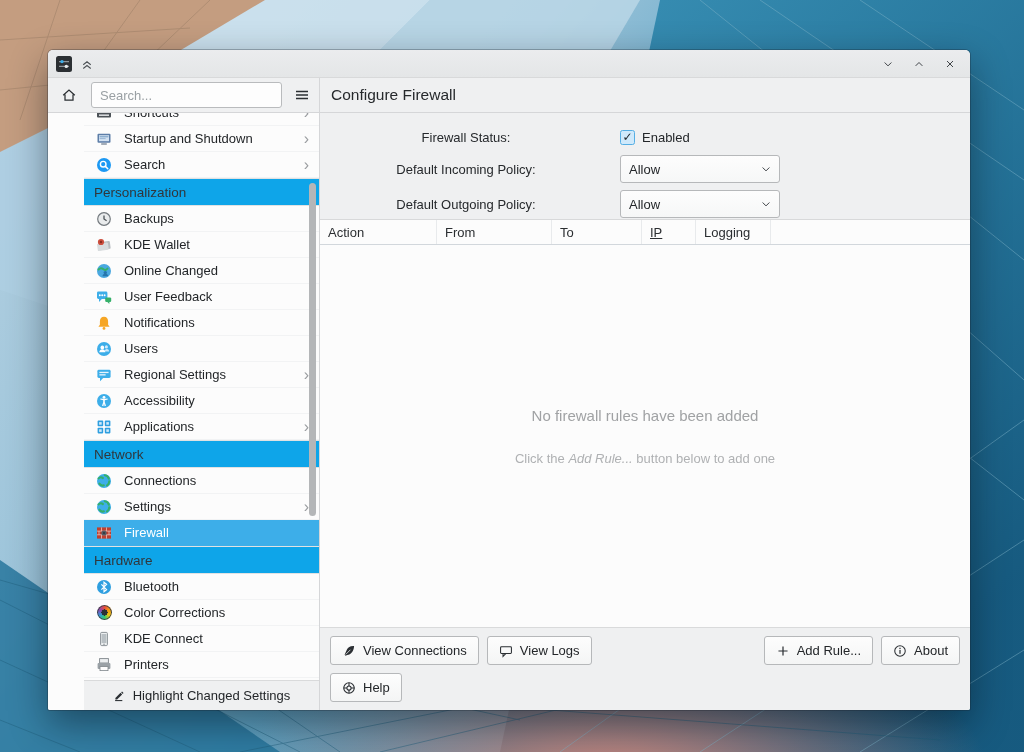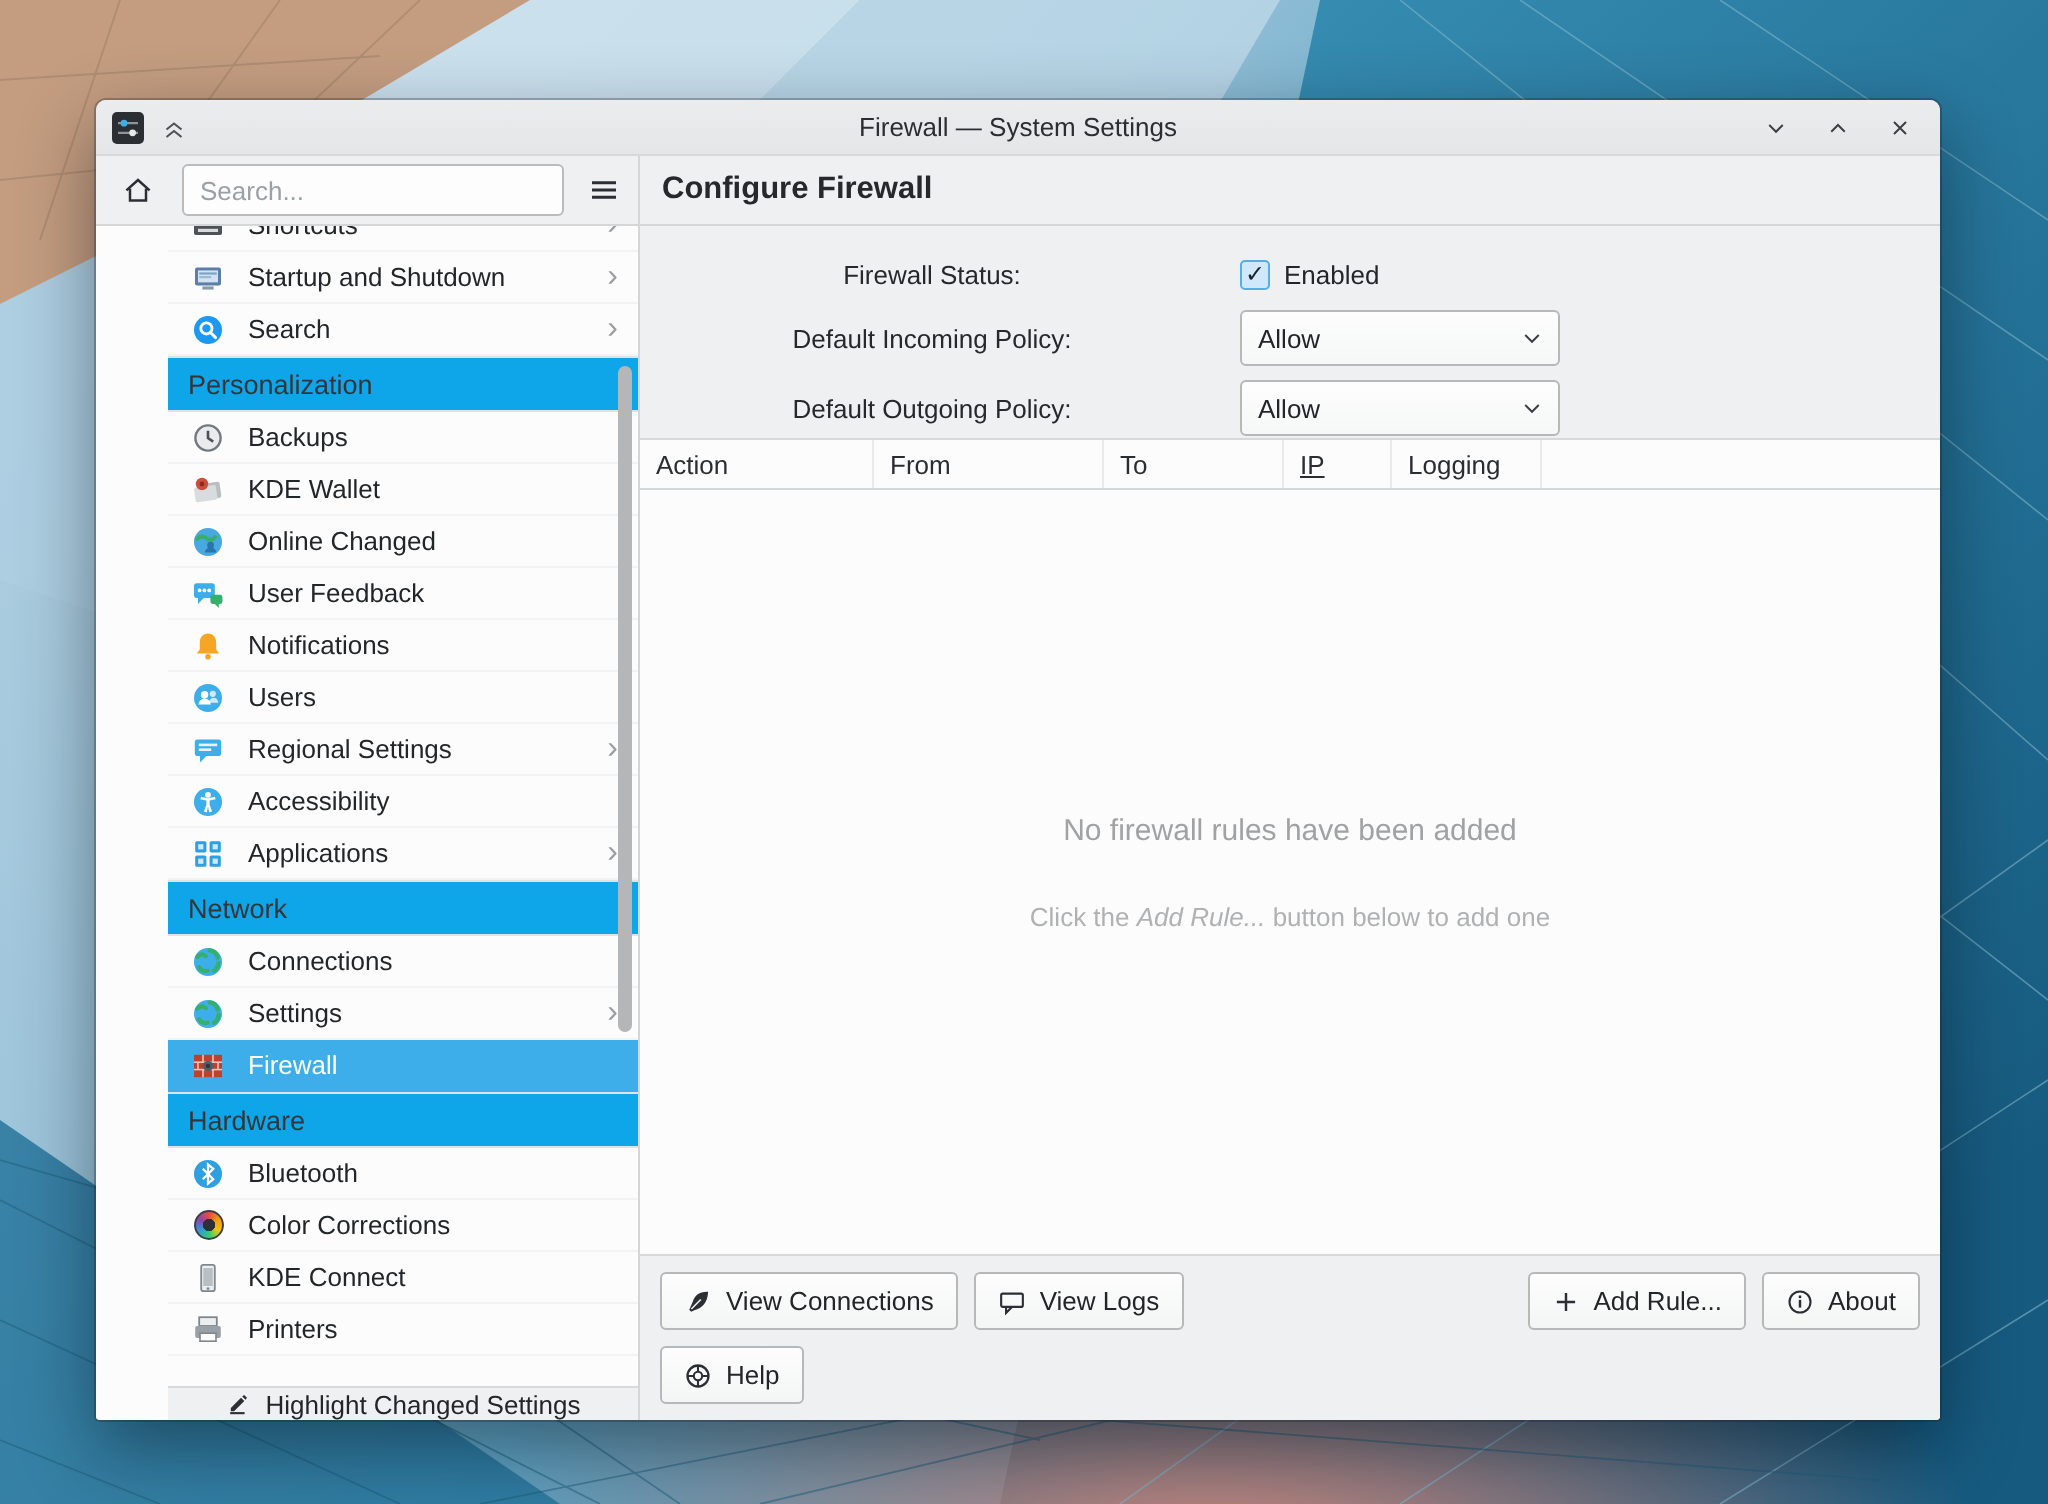--- a/index.html
+++ b/index.html
@@ -25,39 +25,39 @@
 
   
   .toolbar { height:35px; display:flex; flex:0 0 auto; background:#eff0f1; border-bottom:1px solid #d5d6d8; }
   .toolbar-left { width:272px; display:flex; align-items:center; padding:0 9px; border-right:1px solid #d5d6d8; }
   .home-btn { width:24px; height:24px; display:flex; align-items:center; justify-content:center; border-radius:3px; }
   .search-wrap { flex:1; margin:0 12px 0 10px; }
   .search-input { width:100%; height:26px; border:1px solid #b9bbbd; border-radius:3px; background:#fdfdfd;
     padding:0 8px; font-size:13px; font-family:inherit; color:#232629; outline:none; }
   .search-input::placeholder { color:#9aa0a4; }
   .toolbar-right { flex:1; display:flex; align-items:center; padding-left:11px; }
-  .page-title { font-size:15.5px; font-weight:700; color:#26292c; }
+  .page-title { font-size:15.5px; font-weight:400; color:#26292c; }
 
   
   .body-row { flex:1; display:flex; min-height:0; }
   .sidebar { width:272px; flex:0 0 auto; background:#fcfcfc; border-right:1px solid #d5d6d8;
     display:flex; flex-direction:column; position:relative;padding-left:36px; }
   .side-list { flex:1; overflow:hidden; position:relative; }
   .item { height:26px; display:flex; align-items:center; padding-left:12px; gap:12px;
     border-bottom:1px solid #f2f3f4; cursor:pointer; }
   .item .lab { flex:1; font-size:13px; }
   .item .chev { color:#9b9ea1; font-size:16px; line-height:1; padding-right:10px; }
   .item.clipped { margin-top:-13px; }
   .item.selected { background:#3daee9; border-bottom-color:#3daee9; }
   .item.selected .lab { color:#fff; }
   .section { height:28px; line-height:27px; background:#0ea5e9; border-top:1px solid #e0e2e3;
     border-bottom:1px solid #e0e2e3; padding-left:10px; font-size:13.5px; color:#31363b; }
   .side-scrollbar { position:absolute; right:3px; top:70px; width:7px; height:333px;
     background:#b4b6b8; border-radius:4px; }
-  .side-footer { height:17px; flex:0 0 auto; background:#eff0f1; border-top:1px solid #d9dadb;
+  .side-footer { height:30px; flex:0 0 auto; background:#eff0f1; border-top:1px solid #d9dadb;
     display:flex; align-items:center; justify-content:center; gap:8px; font-size:13px; }
 
   
   .content { flex:1; display:flex; flex-direction:column; min-width:0; background:#eff0f1; }
   .form { height:106px; flex:0 0 auto; padding-top:13px; }
   .frow { display:flex; align-items:center; margin-bottom:7px; }
   .frow .flabel { width:300px; text-align:center; padding-right:8px; font-size:13px; color:#26292c; }
   .checkrow { height:22px; }
   .checkbox { width:15px; height:15px; border:1px solid #55aee4; background:#cfe9fb; border-radius:2.5px;
     display:inline-flex; align-items:center; justify-content:center; font-size:12px; color:#1d2226; font-weight:bold; }
@@ -148,21 +148,20 @@
             <line x1="3" y1="10.4" x2="13" y2="10.4" stroke="#8d949a" stroke-width="1.1"></line>
             <circle cx="10.3" cy="10.4" r="1.7" fill="#e6e9ea"></circle>
           </svg>
         </span>
       <span class="ic small">
           <svg viewBox="0 0 16 16">
             <path d="M3 9l5-4 5 4M3 14l5-4 5 4" fill="none" stroke="#4d5256" stroke-width="1.4"></path>
           </svg>
         </span>
     </div>
-    <div class="tb-title">Firewall — System Settings</div>
     <div class="tb-controls">
       <span class="ic small">
           <svg viewBox="0 0 16 16">
             <path d="M3.5 6l4.5 4.5L12.5 6" fill="none" stroke="#3b3f43" stroke-width="1.3"></path>
           </svg>
         </span>
       <span class="ic small">
           <svg viewBox="0 0 16 16">
             <path d="M3.5 10.5L8 6l4.5 4.5" fill="none" stroke="#3b3f43" stroke-width="1.3"></path>
           </svg>

